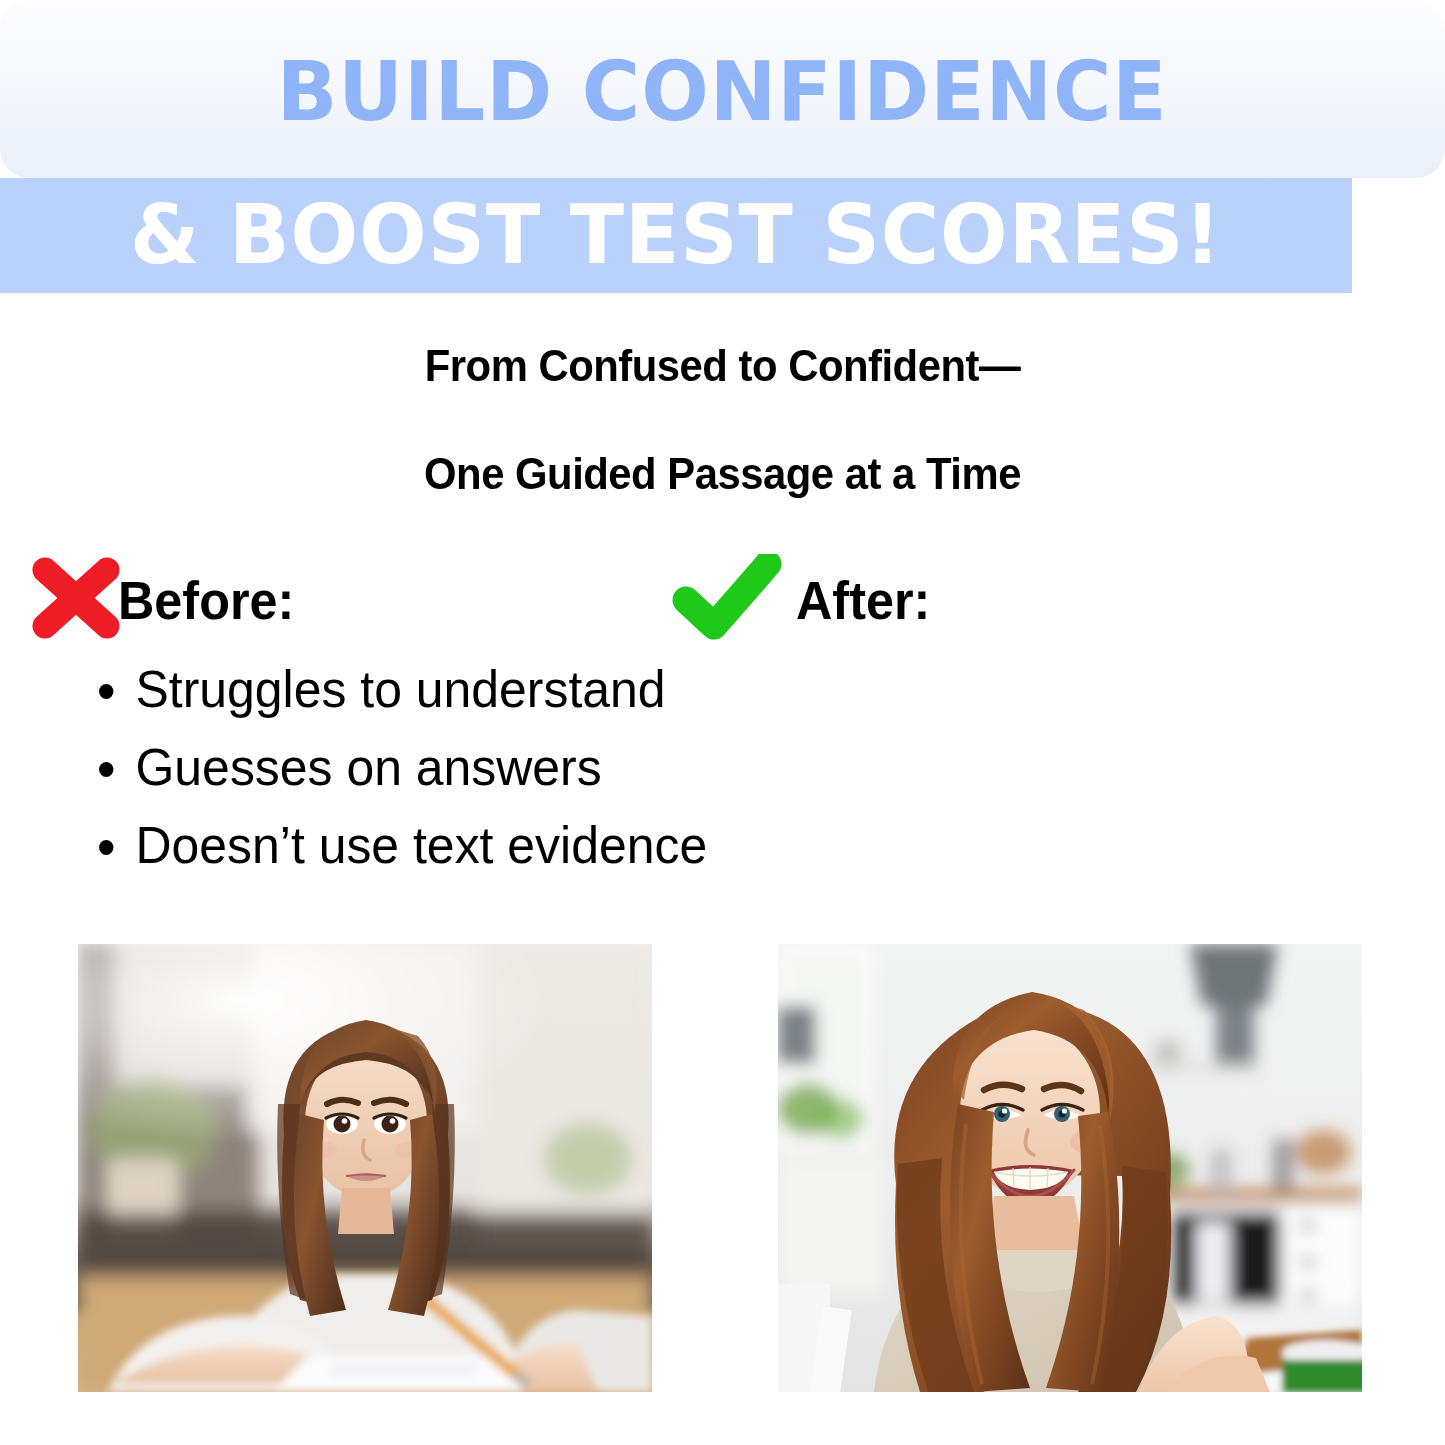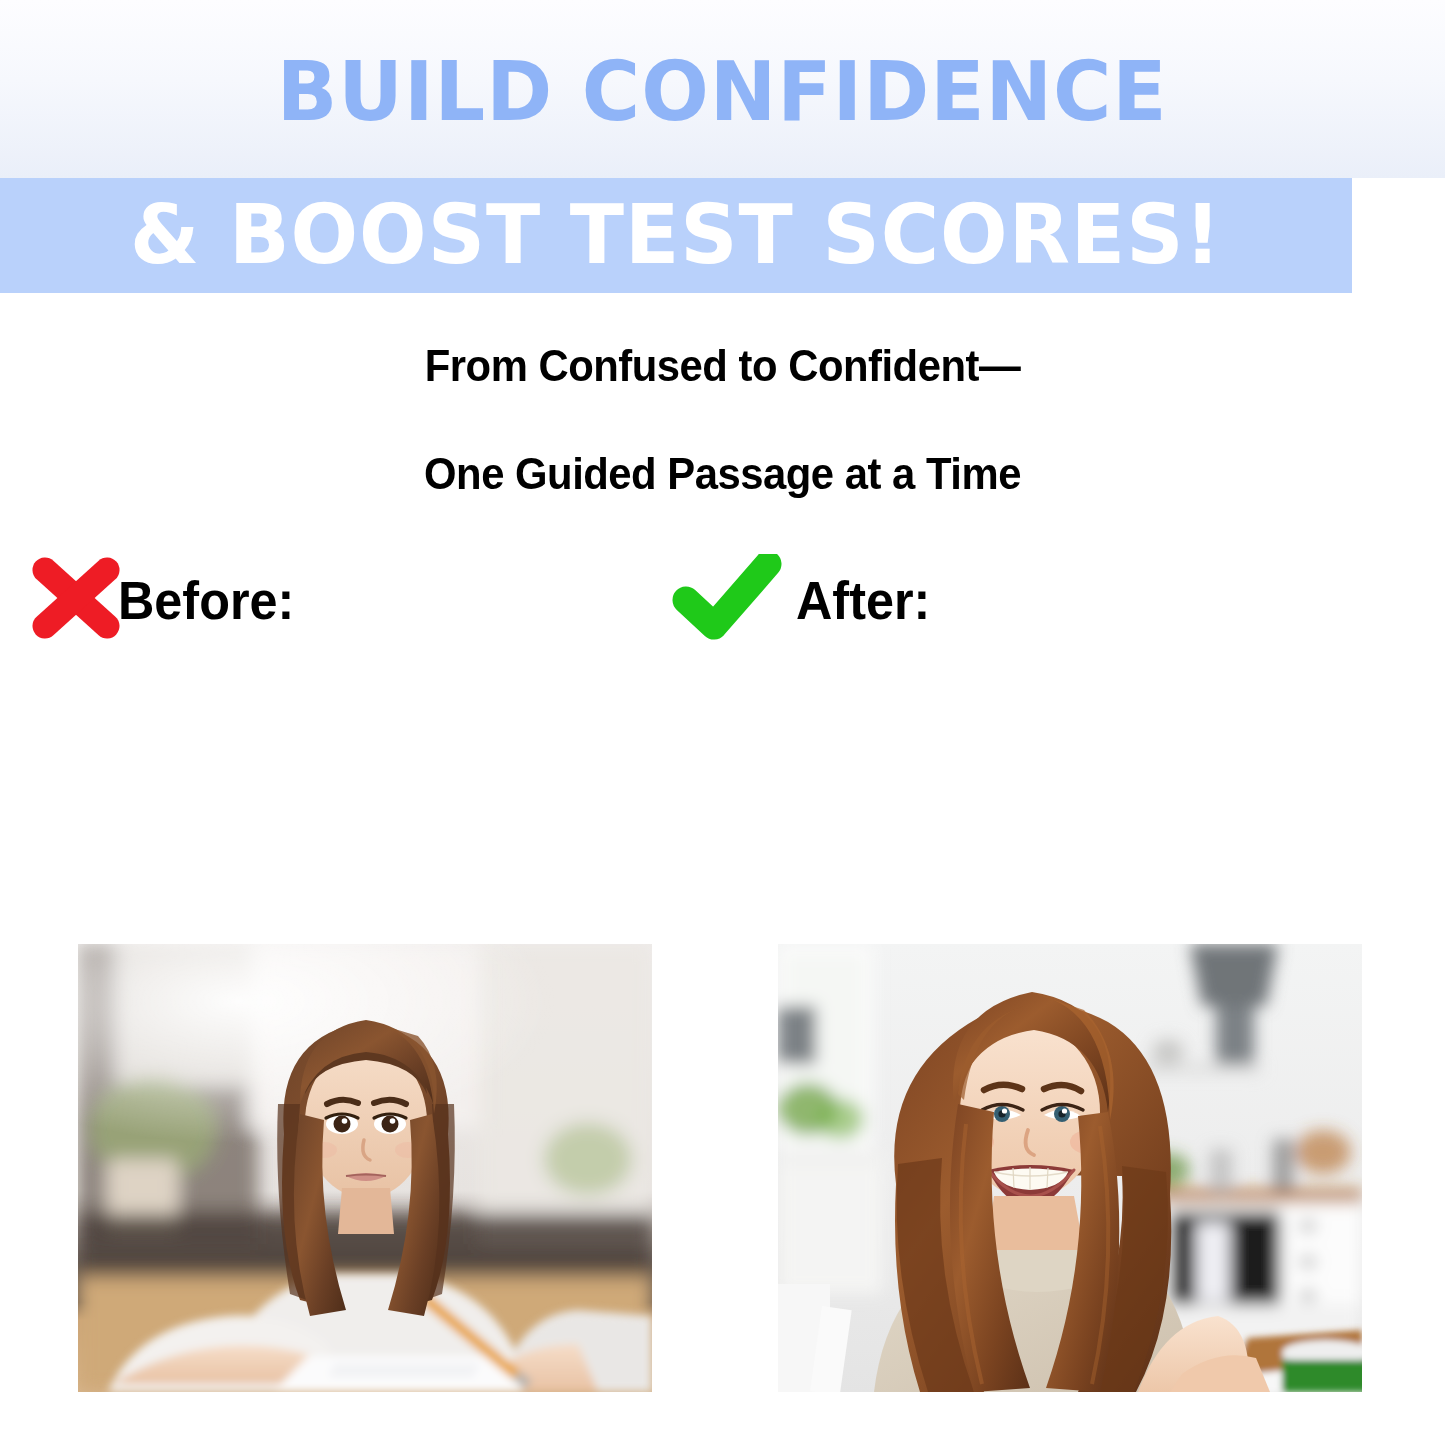--- a/index.html
+++ b/index.html
@@ -19,20 +19,21 @@
   .header-top {
     position: absolute;
     left: 0;
     top: 0;
     width: 1445px;
     height: 178px;
     background: linear-gradient(to bottom, #fdfdff 0%, #f6f8fd 45%, #eaeff9 100%);
     display: flex;
     align-items: center;
     justify-content: center;
+    border-radius: 29px;
   }
   .headline-1 {
     font-family: "DejaVu Sans", sans-serif;
     font-weight: bold;
     font-size: 82px;
     letter-spacing: 1px;
     color: #8fb4f7;
     line-height: 1;
     white-space: nowrap;
     transform: scaleX(0.97);
@@ -188,20 +189,34 @@
       <div class="mark">
         <svg viewBox="0 0 96 88" width="96" height="88" aria-hidden="true">
           <g stroke="#ee1c25" stroke-width="25" stroke-linecap="round">
             <line x1="17" y1="16" x2="79" y2="72"></line>
             <line x1="79" y1="16" x2="17" y2="72"></line>
           </g>
         </svg>
       </div>
       <div class="col-title">Before:</div>
     </div>
+    <ul class="bullets">
+      <li>
+        <span class="dot"></span>
+        <span>Struggles to understand</span>
+      </li>
+      <li>
+        <span class="dot"></span>
+        <span>Guesses on answers</span>
+      </li>
+      <li>
+        <span class="dot"></span>
+        <span>Doesn’t use text evidence</span>
+      </li>
+    </ul>
   </div>
 
   <div class="col col-after">
     <div class="col-head">
       <div class="mark">
         <svg viewBox="0 0 110 88" width="110" height="88" aria-hidden="true">
           <path d="M 14 46 L 42 72 L 96 10" fill="none" stroke="#1fc919" stroke-width="27" stroke-linecap="round" stroke-linejoin="round"></path>
         </svg>
       </div>
       <div class="col-title">After:</div>

